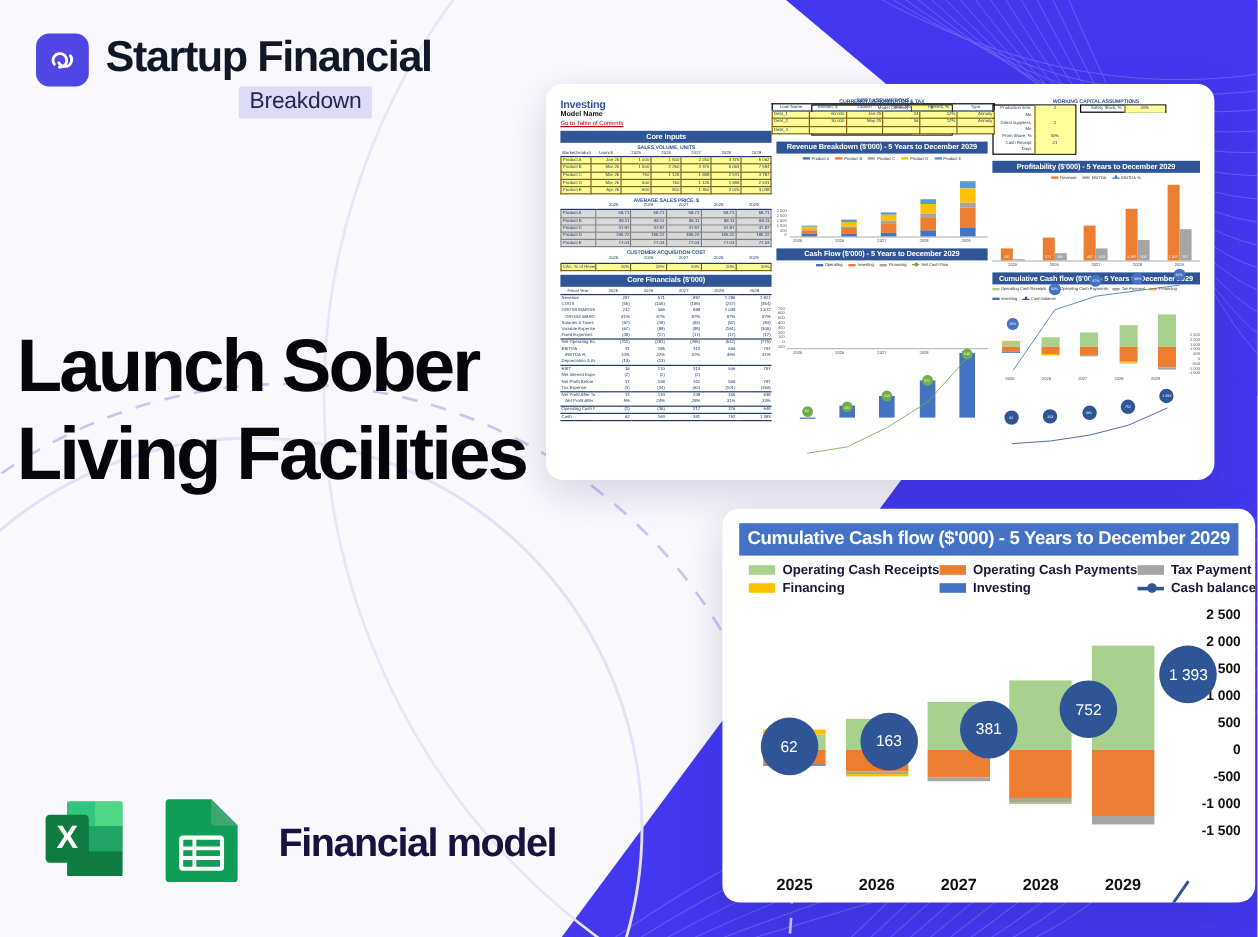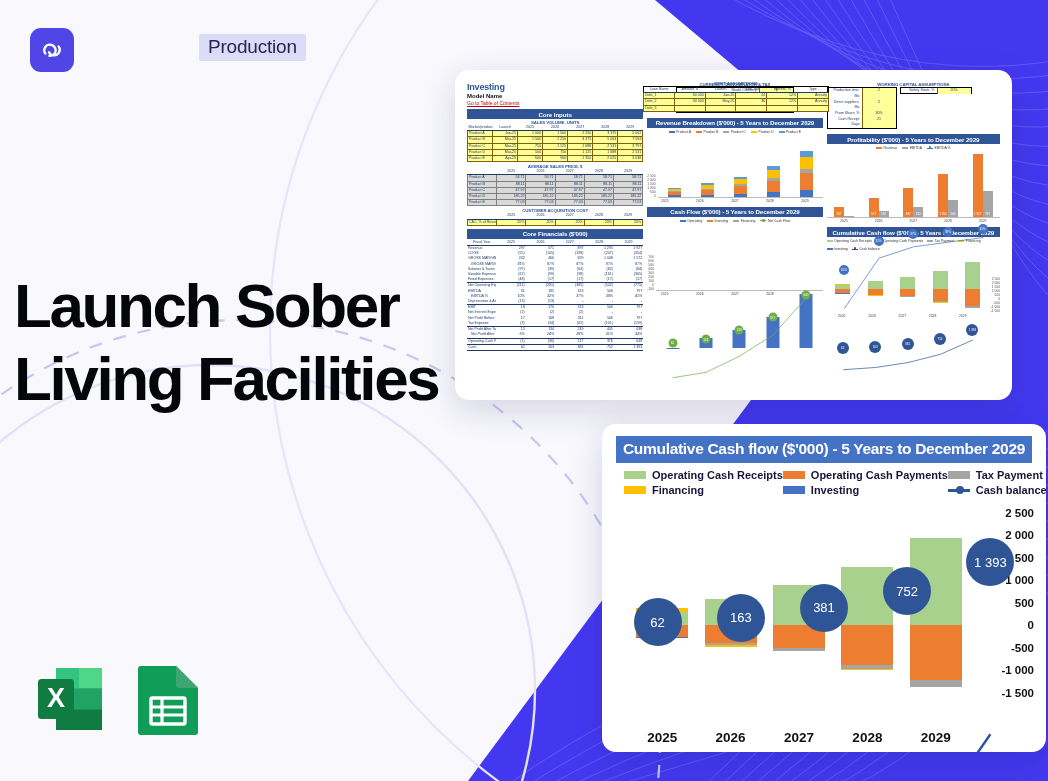--- a/index.html
+++ b/index.html
@@ -231,21 +231,22 @@
 </div>
 
 <div class="brand">
   <div class="brand-mark">
     <svg width="26" height="26" viewBox="0 0 26 26" aria-hidden="true">
       <path d="M6.4 16.6a5.6 5.6 0 0 1 4.6-9 5.6 5.6 0 0 1 5 3.2 5.6 5.6 0 0 1-5.6 8.1" fill="none" stroke="#fff" stroke-width="2.3" stroke-linecap="round"></path>
       <path d="M19.6 9.4a5.6 5.6 0 0 1-4.6 9 5.6 5.6 0 0 1-5-3.2" fill="none" stroke="#fff" stroke-width="2.3" stroke-linecap="round"></path>
     </svg>
   </div>
   <div class="brand-text">
-    <div class="brand-sub">Production</div>
+    <div class="brand-title">Startup Financial</div>
+    <div class="brand-sub">Breakdown</div>
   </div>
 </div>
 
 <div class="headline">Launch Sober Living Facilities</div>
 
 <div class="footer">
   <div>
     <svg width="78" height="78" viewBox="0 0 78 78">
       <rect x="24" y="8" width="46" height="62" rx="3" fill="#21a366"></rect>
       <rect x="24" y="8" width="23" height="20.5" fill="#33c481"></rect>
@@ -258,20 +259,21 @@
   </div>
   <div>
     <svg width="72" height="78" viewBox="0 0 72 78">
       <path d="M6 6 h38 l22 22 v44 a3 3 0 0 1-3 3 H9 a3 3 0 0 1-3-3 V9 a3 3 0 0 1 3-3z" fill="#0f9d58"></path>
       <path d="M44 6 l22 22 H47 a3 3 0 0 1-3-3 z" fill="#57bb8a"></path>
       <path d="M44 6 l22 22 h-22 z" fill="#0d8043" opacity=".35"></path>
       <rect x="19" y="38" width="34" height="26" rx="1.5" fill="none" stroke="#fff" stroke-width="3.4"></rect>
       <path d="M19 47 H53 M19 55 H53 M30 38 V64" stroke="#fff" stroke-width="3.2"></path>
     </svg>
   </div>
+  <div class="footer-label">Financial model</div>
 </div>
 
 <div class="card" id="dash-card">
   <div class="dash">
 
     <div class="dcol dcol-l">
       <div class="d-title">Investing</div>
       <div class="d-sub">Model Name</div>
       <div class="d-link">Go to Table of Contents</div>
 

